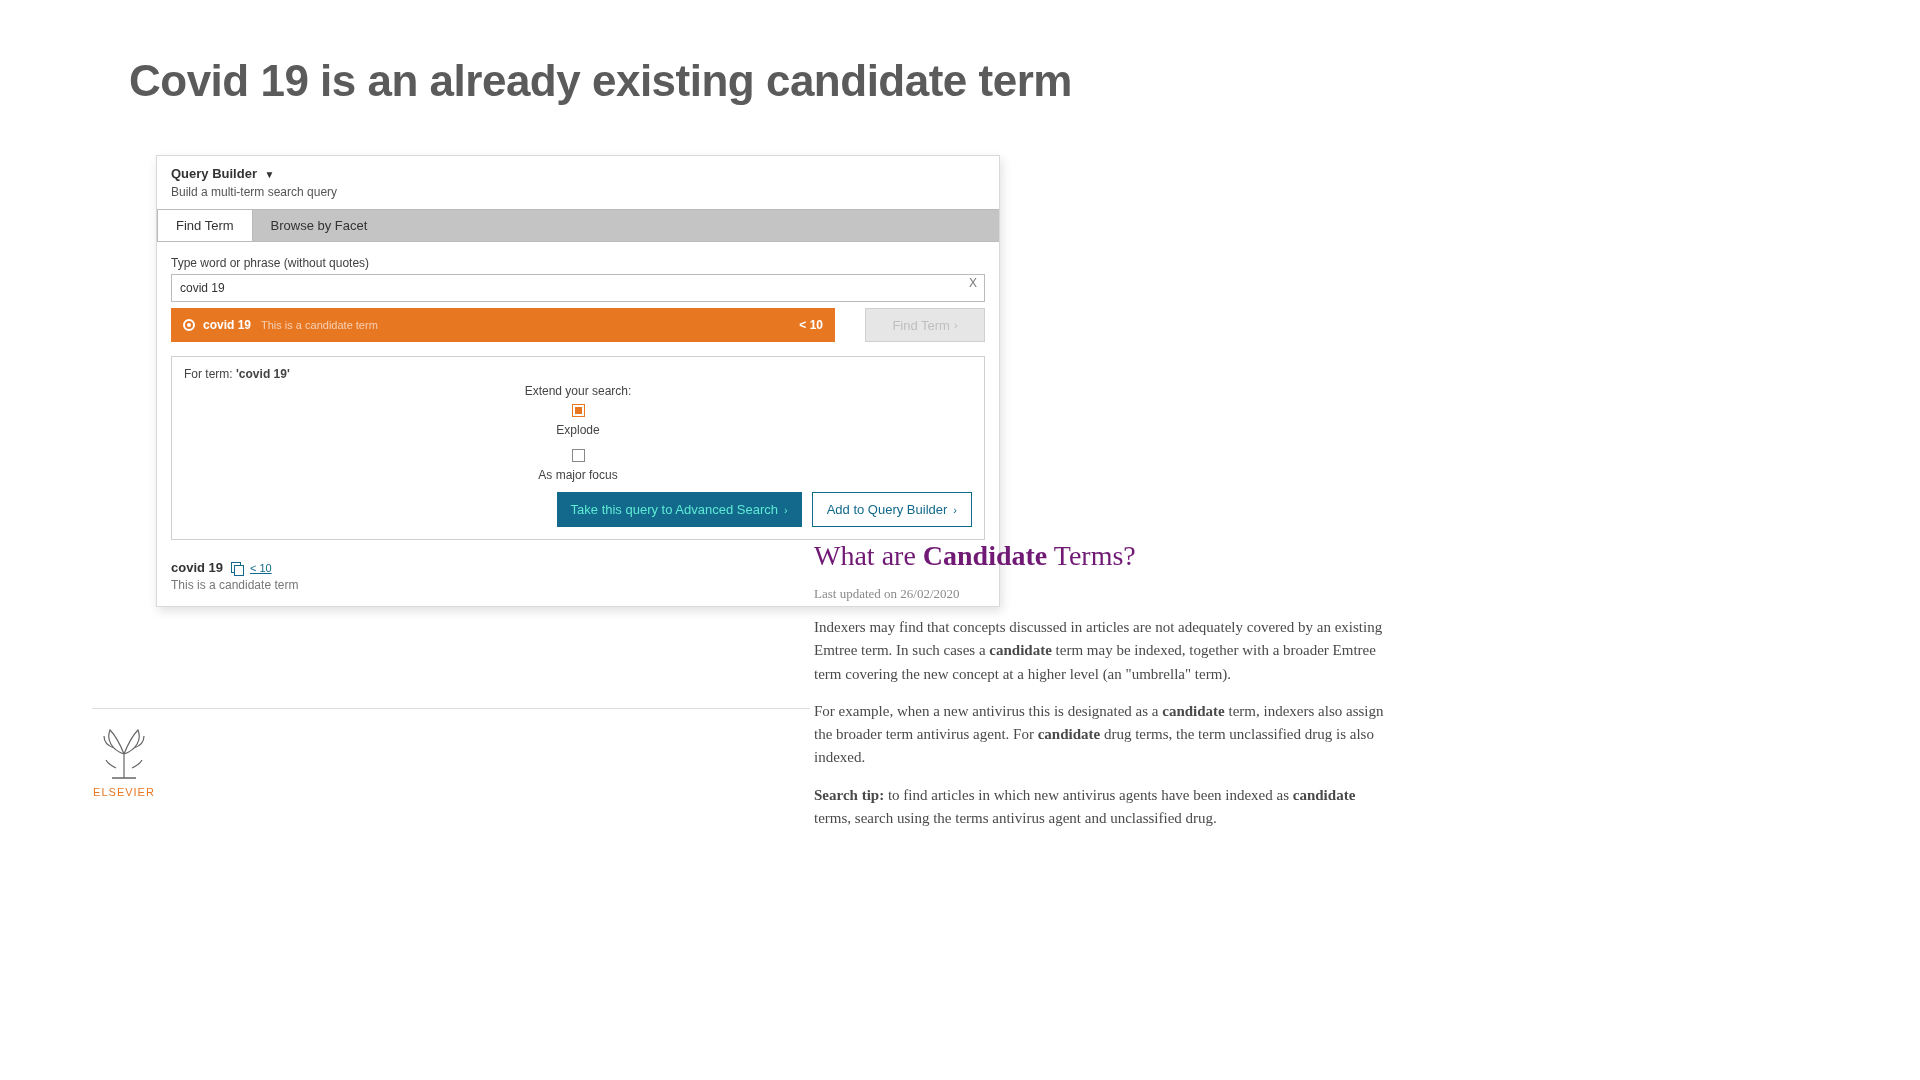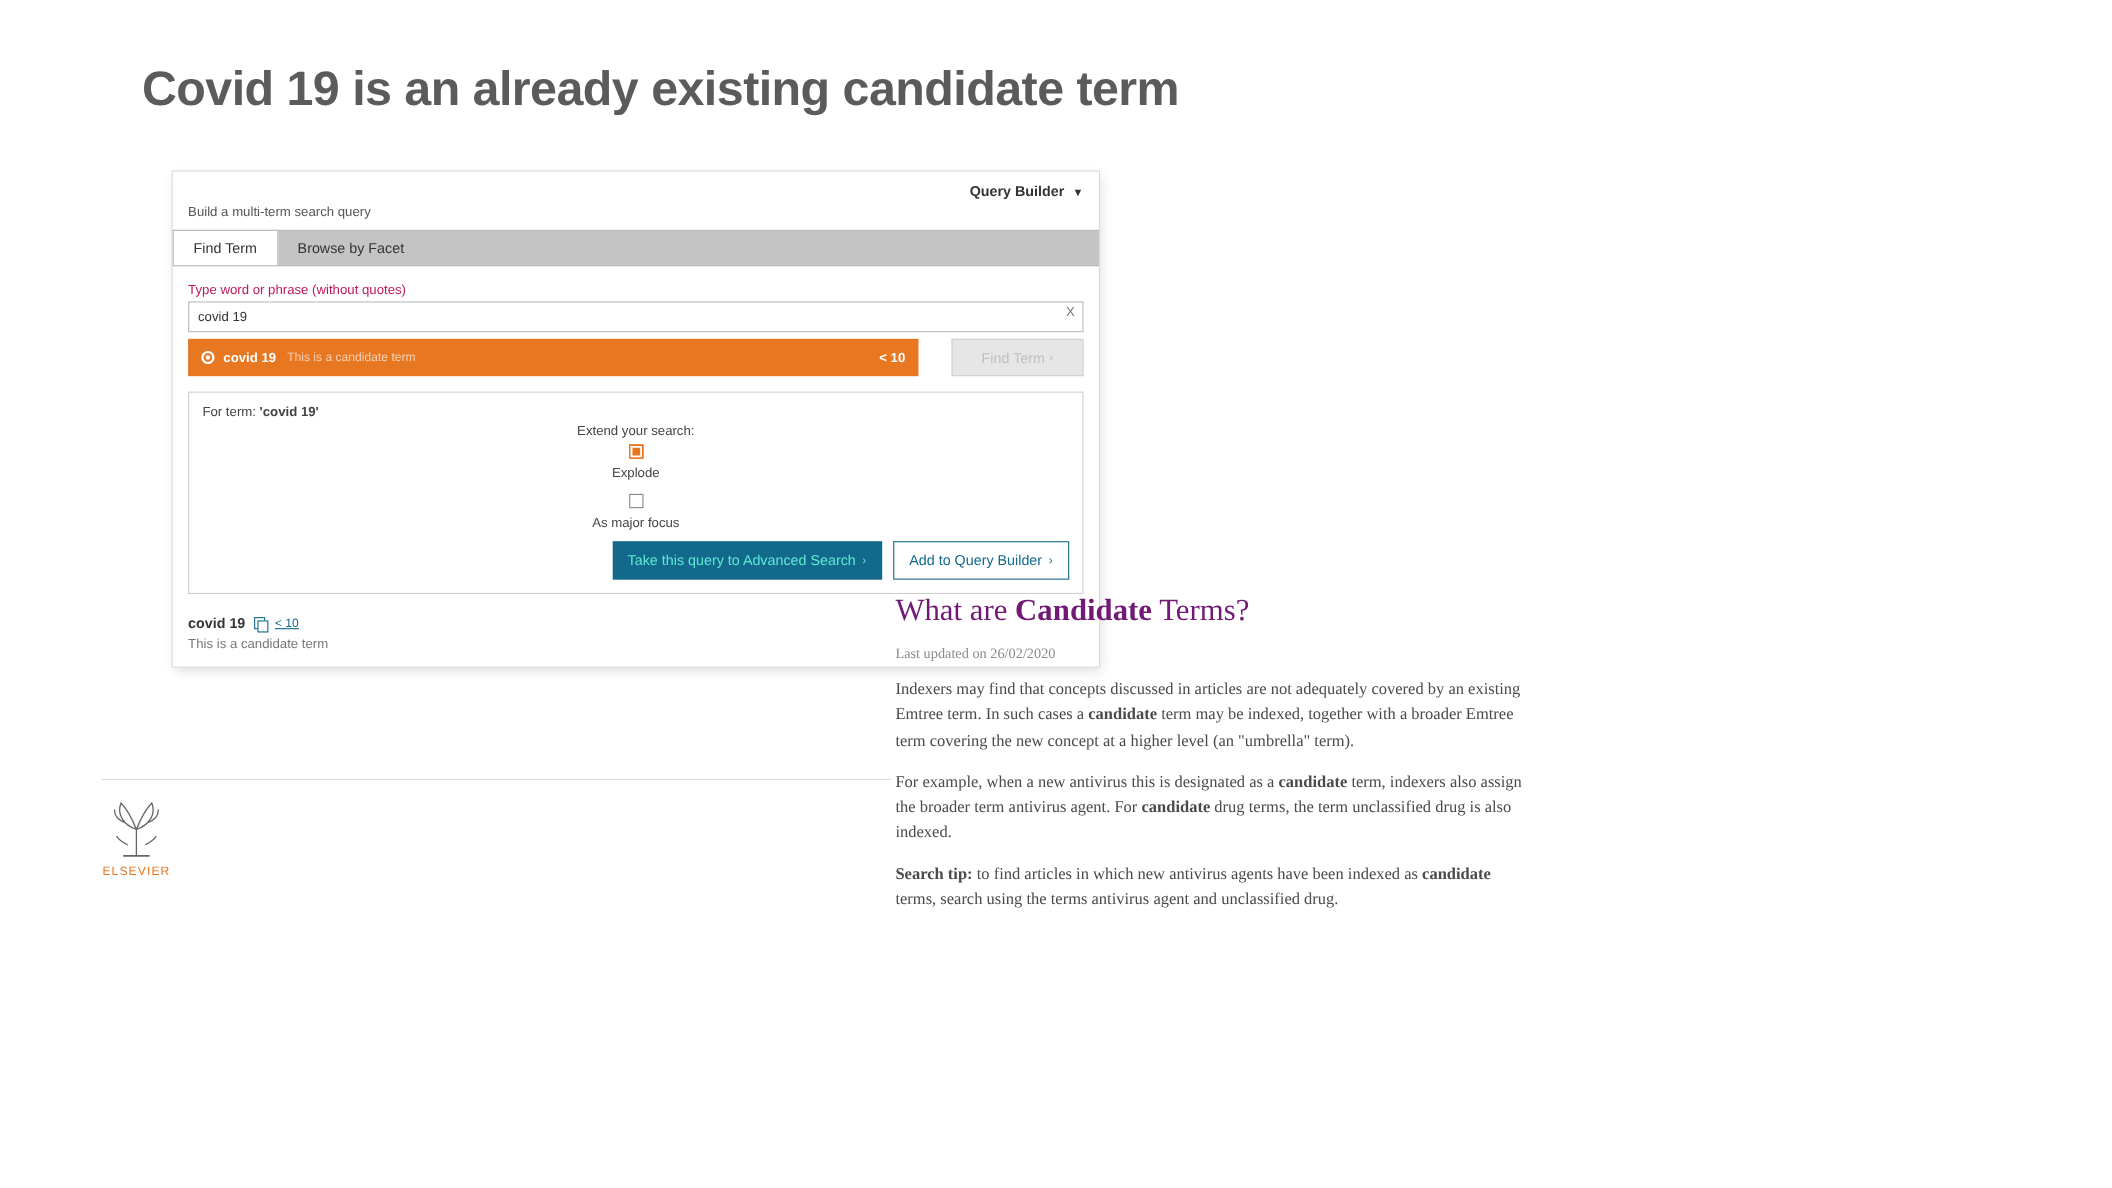--- a/index.html
+++ b/index.html
@@ -30,21 +30,20 @@
     border: 1px solid #d9d9d9;
     box-shadow: 2px 4px 10px rgba(0,0,0,0.12);
   }
   .qb-header {
     padding: 10px 14px 0 14px;
   }
   .qb-title {
     font-size: 13px;
     font-weight: bold;
     color: #333;
-    text-align: right;
   }
   .qb-title .arrow { margin-left: 4px; font-size: 10px; }
   .qb-sub {
     font-size: 12px;
     color: #555;
     margin-top: 4px;
     margin-bottom: 10px;
   }
   .tab-row {
     display: flex;
@@ -63,21 +62,21 @@
     border-top: 1px solid #bbb;
     border-right: 1px solid #bbb;
     border-left: 1px solid #bbb;
     margin-top: -1px;
   }
   .body-area {
     padding: 14px;
   }
   .type-label {
     font-size: 12px;
-    color: #be185d;
+    color: #404040;
     margin-bottom: 4px;
     display: block;
   }
   .input-wrap {
     position: relative;
     margin-bottom: 6px;
   }
   .term-input {
     width: 100%;
     border: 1px solid #bbb;

